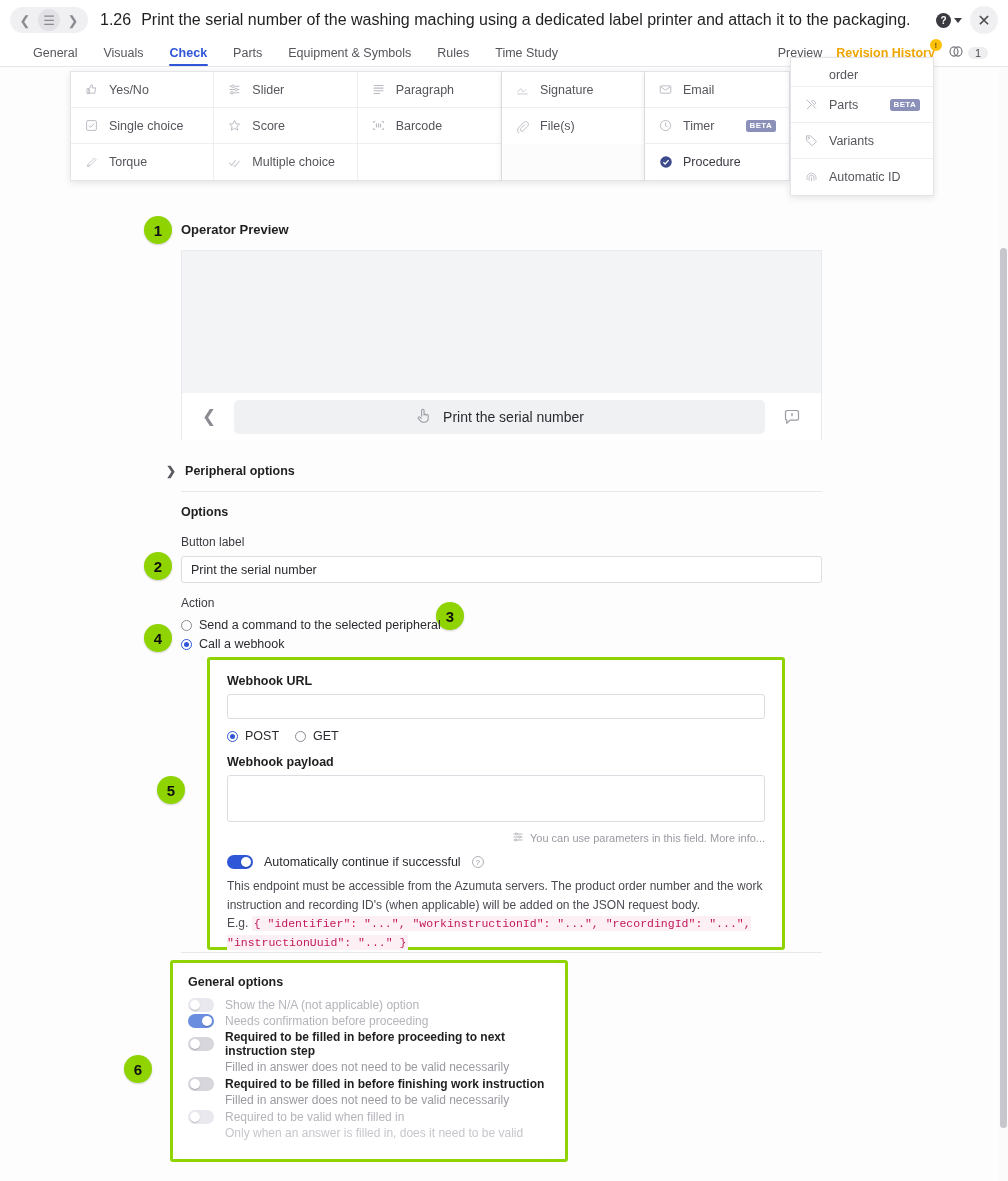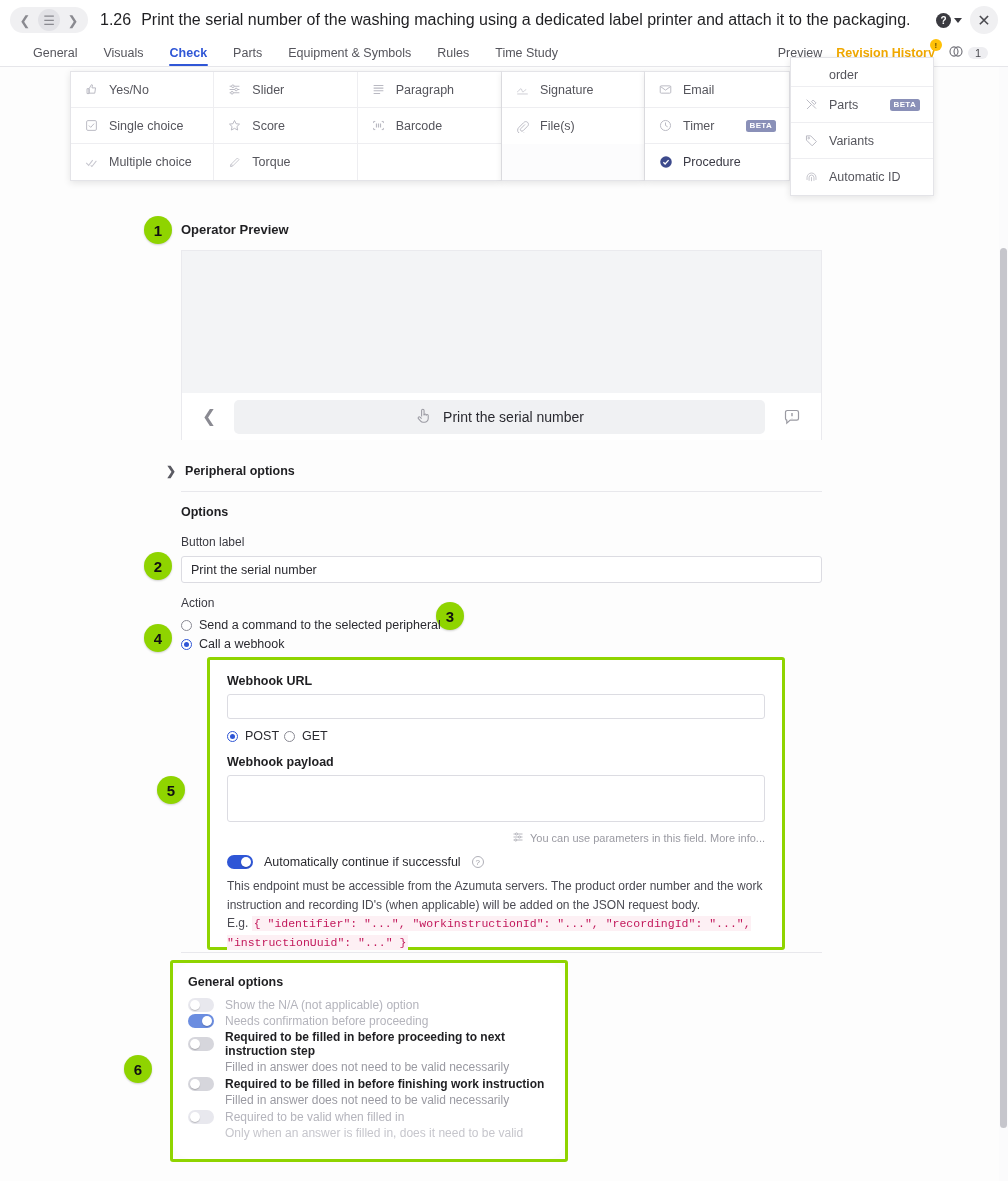--- a/index.html
+++ b/index.html
@@ -145,21 +145,21 @@
   .rdo.on { border:1px solid #2f56d6; }
   .rdo.on::after { content:""; position:absolute; left:2px; top:2px; width:5px; height:5px;
     border-radius:50%; background:#2f56d6; }
 
   
   .wh { position:absolute; left:210px; top:660px; width:572px; height:287px; background:#fff; }
   .wh-in { padding:14px 17px 0 17px; }
   .wh-lbl { font-size:12.5px; font-weight:bold; color:#1f1f22; }
   .wh-input { width:100%; height:25px; border:1px solid #dcdce2; border-radius:3px;
     margin-top:6px; background:#fff; }
-  .wh-radios { display:flex; align-items:center; gap:5px; margin-top:10px; }
+  .wh-radios { display:flex; align-items:center; gap:16px; margin-top:10px; }
   .wh-ta { width:100%; height:47px; border:1px solid #dcdce2; border-radius:3px;
     margin-top:6px; background:#fff; resize:none; }
   .wh-hint { display:flex; align-items:center; justify-content:flex-end; gap:6px;
     font-size:11px; color:#9a9aa2; margin-top:5px; }
   .tog-row { display:flex; align-items:center; gap:11px; margin-top:10px; }
   .toggle { width:26px; height:14px; border-radius:8px; background:#d6d6dc; position:relative;
     flex:0 0 26px; cursor:pointer; }
   .toggle.on { background:#2f56d6; }
   .toggle .knob { position:absolute; top:2px; left:2px; width:10px; height:10px;
     border-radius:50%; background:#fff; box-shadow:0 1px 1px rgba(0,0,0,.2); }
@@ -285,34 +285,34 @@
         <svg width="13" height="13" viewBox="0 0 16 16" stroke="#b9b9c2" stroke-width="1.2" fill="none">
             <path d="M2 5V3h2M12 3h2v2M14 11v2h-2M4 13H2v-2"></path>
             <path d="M5.5 5.5v5M8 5.5v5M10.5 5.5v5" stroke-width="1.4"></path>
           </svg>
       </span>
       <span>Barcode</span>
     </div>
 
     <div class="tp-cell last">
       <span class="tp-ic">
-        <svg width="13" height="13" viewBox="0 0 16 16" stroke="#c8c8d0" stroke-width="1.3" fill="none">
-            <path d="M1.5 8.5l3 3 5-6.5M7 11.5l1.5 1.5 5.5-7"></path>
-          </svg>
-      </span>
-      <span>Multiple choice</span>
-    </div>
-    <div class="tp-cell last">
-      <span class="tp-ic">
         <svg width="13" height="13" viewBox="0 0 16 16" stroke="#c8c8d0" stroke-width="1.2" fill="none">
             <path d="M11.5 2.5l2 2-8 8-2.5.5.5-2.5z"></path>
             <circle cx="4.3" cy="11.7" r="1.1"></circle>
           </svg>
       </span>
       <span>Torque</span>
+    </div>
+    <div class="tp-cell last">
+      <span class="tp-ic">
+        <svg width="13" height="13" viewBox="0 0 16 16" stroke="#c8c8d0" stroke-width="1.3" fill="none">
+            <path d="M1.5 8.5l3 3 5-6.5M7 11.5l1.5 1.5 5.5-7"></path>
+          </svg>
+      </span>
+      <span>Multiple choice</span>
     </div>
   </div>
 
   <div class="typepanel2">
     <div class="tp-cell nb-r">
       <span class="tp-ic">
         <svg width="13" height="13" viewBox="0 0 16 16" stroke="#c8c8d0" stroke-width="1.1" fill="none">
             <path d="M1.5 11c2-.5 3-4 4.5-4S7 11 8.5 11s2.5-3 4-3"></path>
             <path d="M1.5 13.5h13"></path>
           </svg>

